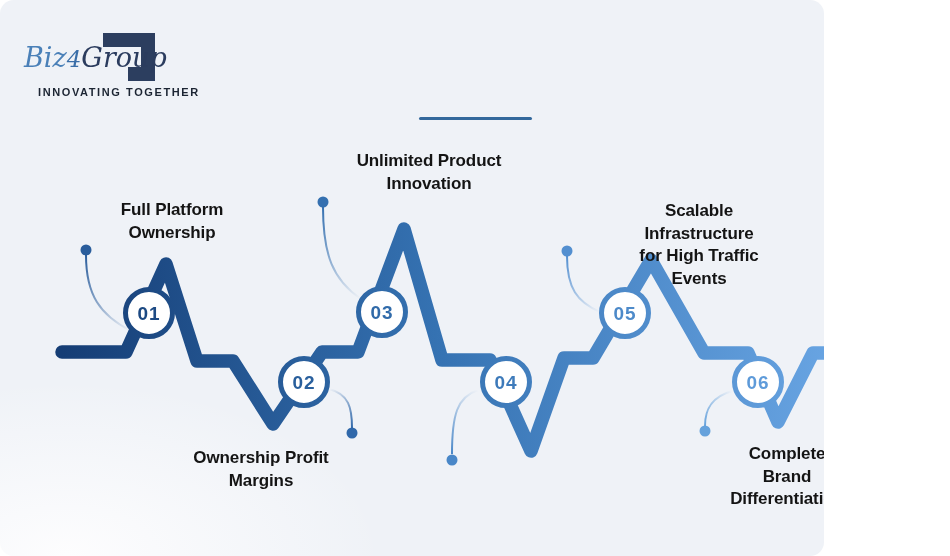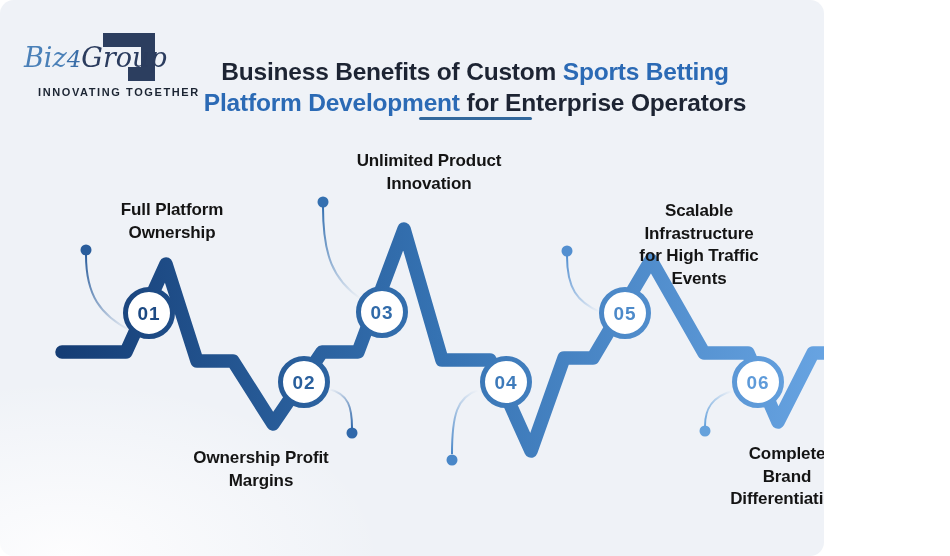--- a/index.html
+++ b/index.html
@@ -62,22 +62,20 @@
 <div class="canvas">
 
   <div class="logo">
     <svg width="160" height="92" viewBox="0 0 160 92">
       <polygon points="85,23 137,23 137,71 110,71 110,57 123,57 123,37 85,37" fill="#2c3e5f"></polygon>
     </svg>
     <div class="logo-script"><span class="biz">Biz</span><span class="four">4</span><span class="group">Group</span></div>
     <div class="logo-tagline">INNOVATING TOGETHER</div>
   </div>
 
-  <h1 class="title"><span>Business Benefits of Custom </span><span class="blue">Sports Betting
-Platform Development</span><span> for Enterprise Operators</span></h1>
   <div class="title-underline"></div>
 
   <svg class="wave" width="950" height="556" viewBox="0 0 950 556">
     <defs>
       <linearGradient id="wg" gradientUnits="userSpaceOnUse" x1="62" y1="0" x2="892" y2="0">
         <stop offset="0" stop-color="#153d75"></stop>
         <stop offset="0.45" stop-color="#3572b2"></stop>
         <stop offset="1" stop-color="#70acea"></stop>
       </linearGradient>
       <linearGradient id="cg1" gradientUnits="userSpaceOnUse" x1="86" y1="255" x2="131" y2="331">

